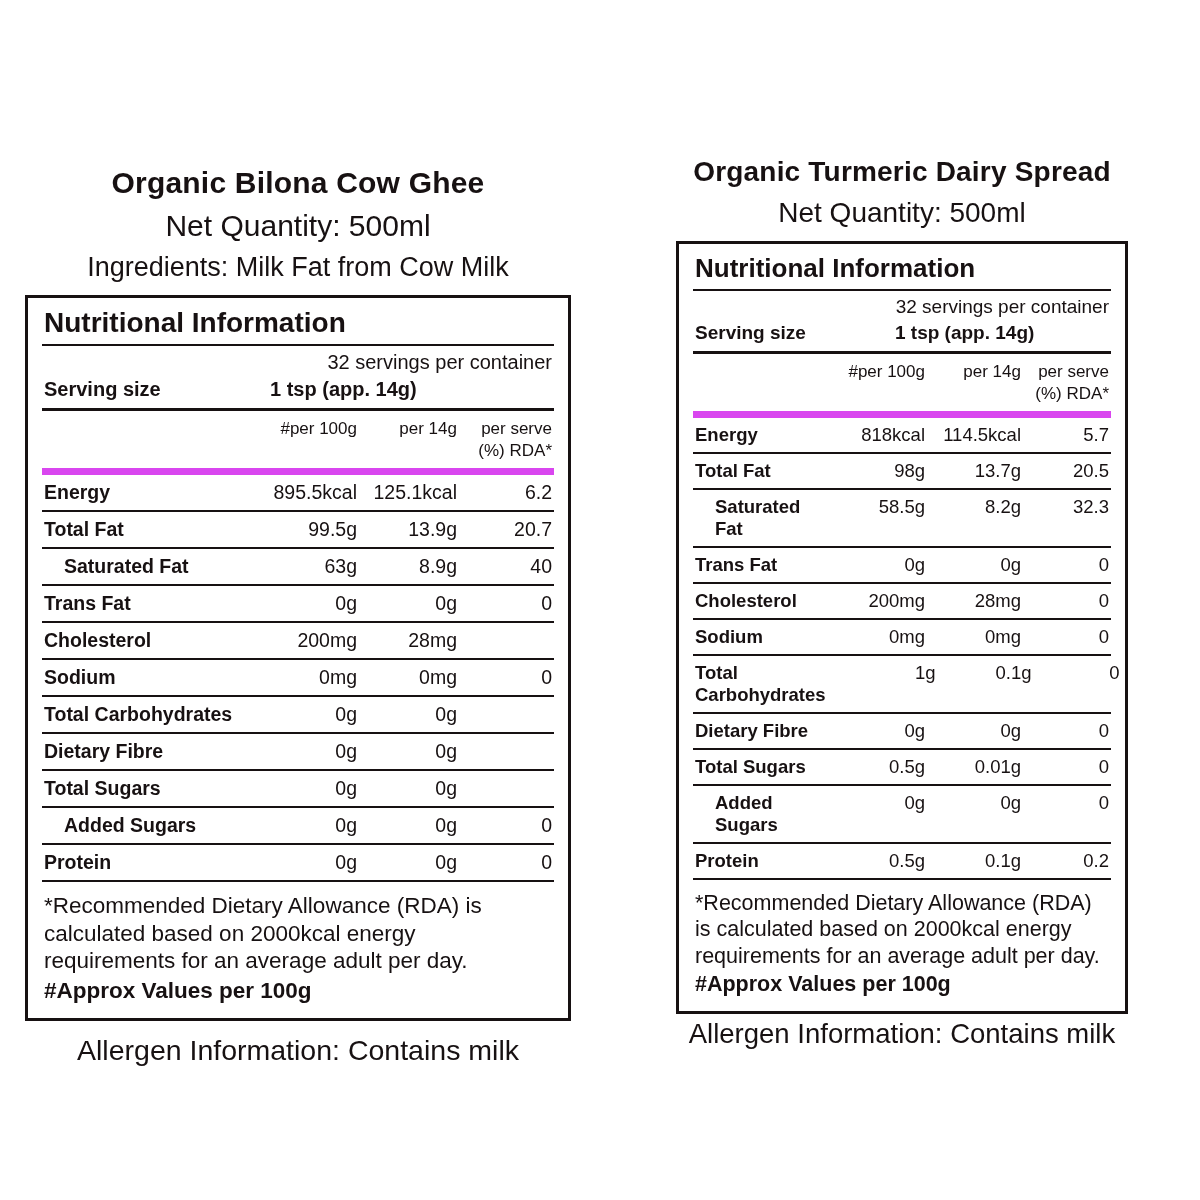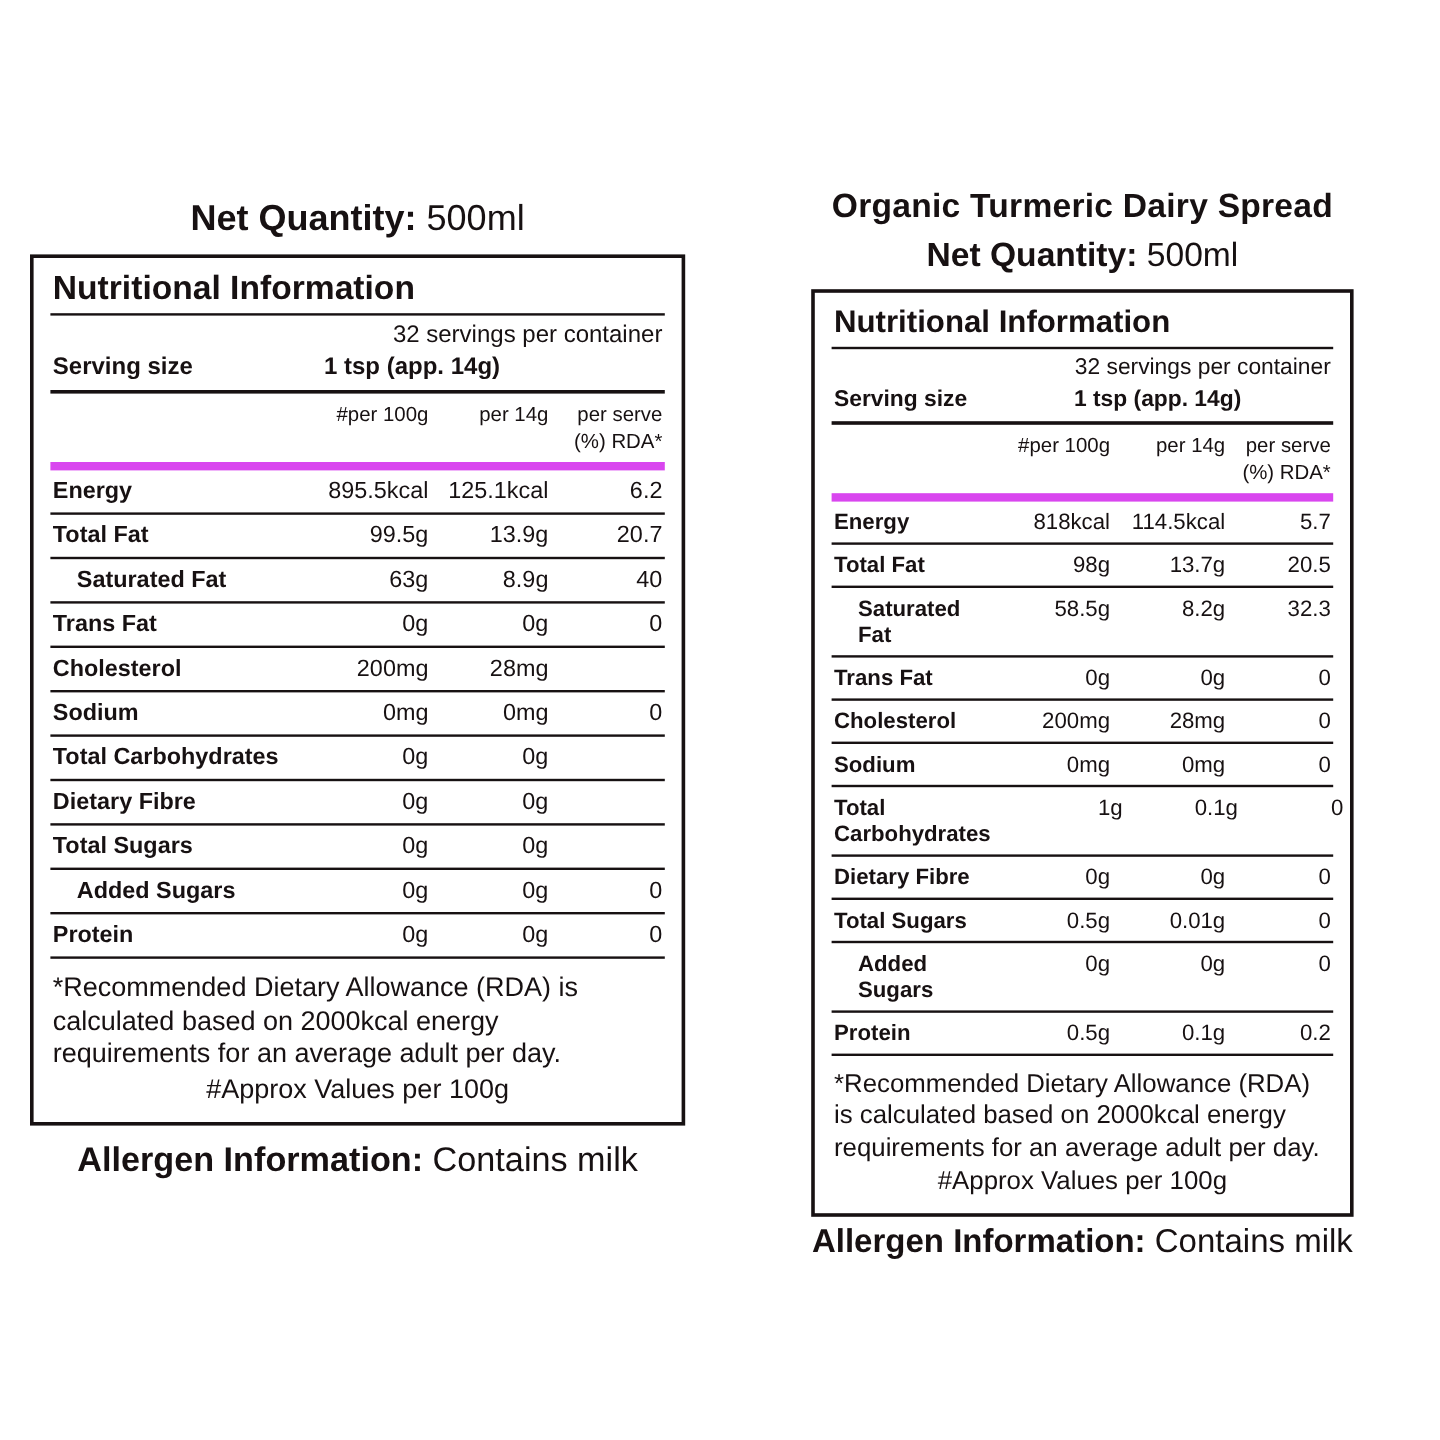--- a/index.html
+++ b/index.html
@@ -16,21 +16,21 @@
   .hdr{text-align:center;margin:0 0 12px 0;}
   .product-title{font-weight:bold;margin:0 0 9px 0;letter-spacing:.2px;}
   .panel-left .product-title{font-size:30px;}
   .panel-right .product-title{font-size:28px;}
   .netqty{margin:0 0 9px 0;}
   .panel-left .netqty{font-size:30px;}
   .panel-right .netqty{font-size:28px;}
   .ingredients{margin:0;}
   .panel-left .ingredients{font-size:27px;}
   .panel-right .ingredients{font-size:25.5px;line-height:1.3;}
-  .b{font-weight:bold;}
+  .b{font-weight:normal;}
 
   .nutri-box{border:3px solid #171112;padding:9px 14px 14px 14px;background:#fff;}
   .nutri-heading{font-size:28px;font-weight:bold;margin:0;padding:0 0 5px 2px;border-bottom:2px solid #171112;}
   .panel-right .nutri-heading{font-size:26px;}
   .servings-line{font-size:20px;padding:5px 2px 2px 2px;text-align:right;}
   .panel-right .servings-line{font-size:19px;}
   .serving-size-row{display:flex;font-weight:bold;font-size:20px;padding:2px 2px 7px 2px;border-bottom:3px solid #171112;}
   .panel-right .serving-size-row{font-size:19px;}
   .serving-size-label{flex:0 0 226px;}
   .panel-right .serving-size-label{flex:0 0 200px;}
@@ -43,38 +43,43 @@
   .nrow{border-bottom:2px solid #171112;padding:6px 2px;}
   .panel-left .nrow{font-size:19.5px;}
   .panel-right .nrow{font-size:18.5px;}
   .nname{font-weight:bold;text-align:left;}
   .nname.indent{padding-left:20px;}
   .val{text-align:right;}
 
   .footnote{margin:10px 2px 0 2px;line-height:1.22;}
   .panel-left .footnote{font-size:22.5px;}
   .panel-right .footnote{font-size:21.5px;}
-  .footnote-approx{margin-top:2px;font-weight:normal;text-align:center;}
+  .footnote-approx{margin-top:2px;font-weight:bold;}
 
   .category-line{text-align:center;margin:14px 0 0 0;font-size:27px;}
   .category-line .cat-bold{font-weight:bold;}
   .allergen{text-align:center;margin:10px 0 0 0;}
   .panel-left .allergen{font-size:28.5px;margin-top:13px;}
   .panel-right .allergen{font-size:27.5px;margin-top:4px;}
 </style>
 </head>
 <body>
 
 <div class="page">
 
   <section class="panel panel-left">
     <div class="hdr">
+      <div class="product-title">Organic Bilona Cow Ghee</div>
       <div class="netqty">
         <span class="b">Net Quantity:</span>
         <span>500ml</span>
+      </div>
+      <div class="ingredients">
+        <span class="b">Ingredients:</span>
+        <span>Milk Fat from Cow Milk</span>
       </div>
     </div>
 
     <div class="nutri-box">
       <div class="nutri-heading">Nutritional Information</div>
       <div class="servings-line">32 servings per container</div>
       <div class="serving-size-row">
         <span class="serving-size-label">Serving size</span>
         <span>1 tsp (app. 14g)</span>
       </div>

